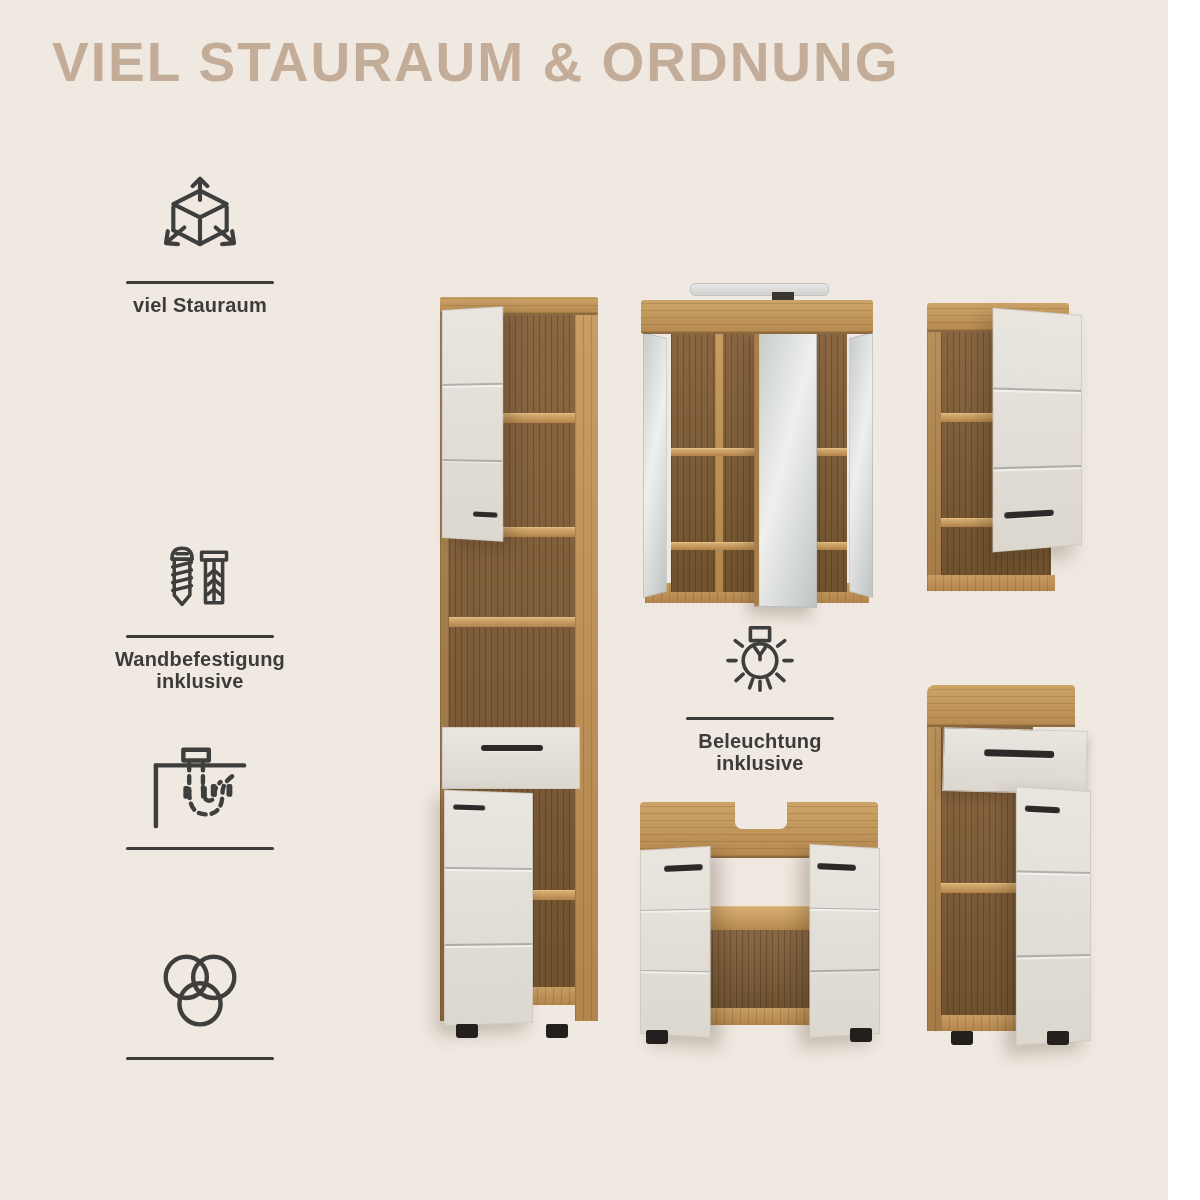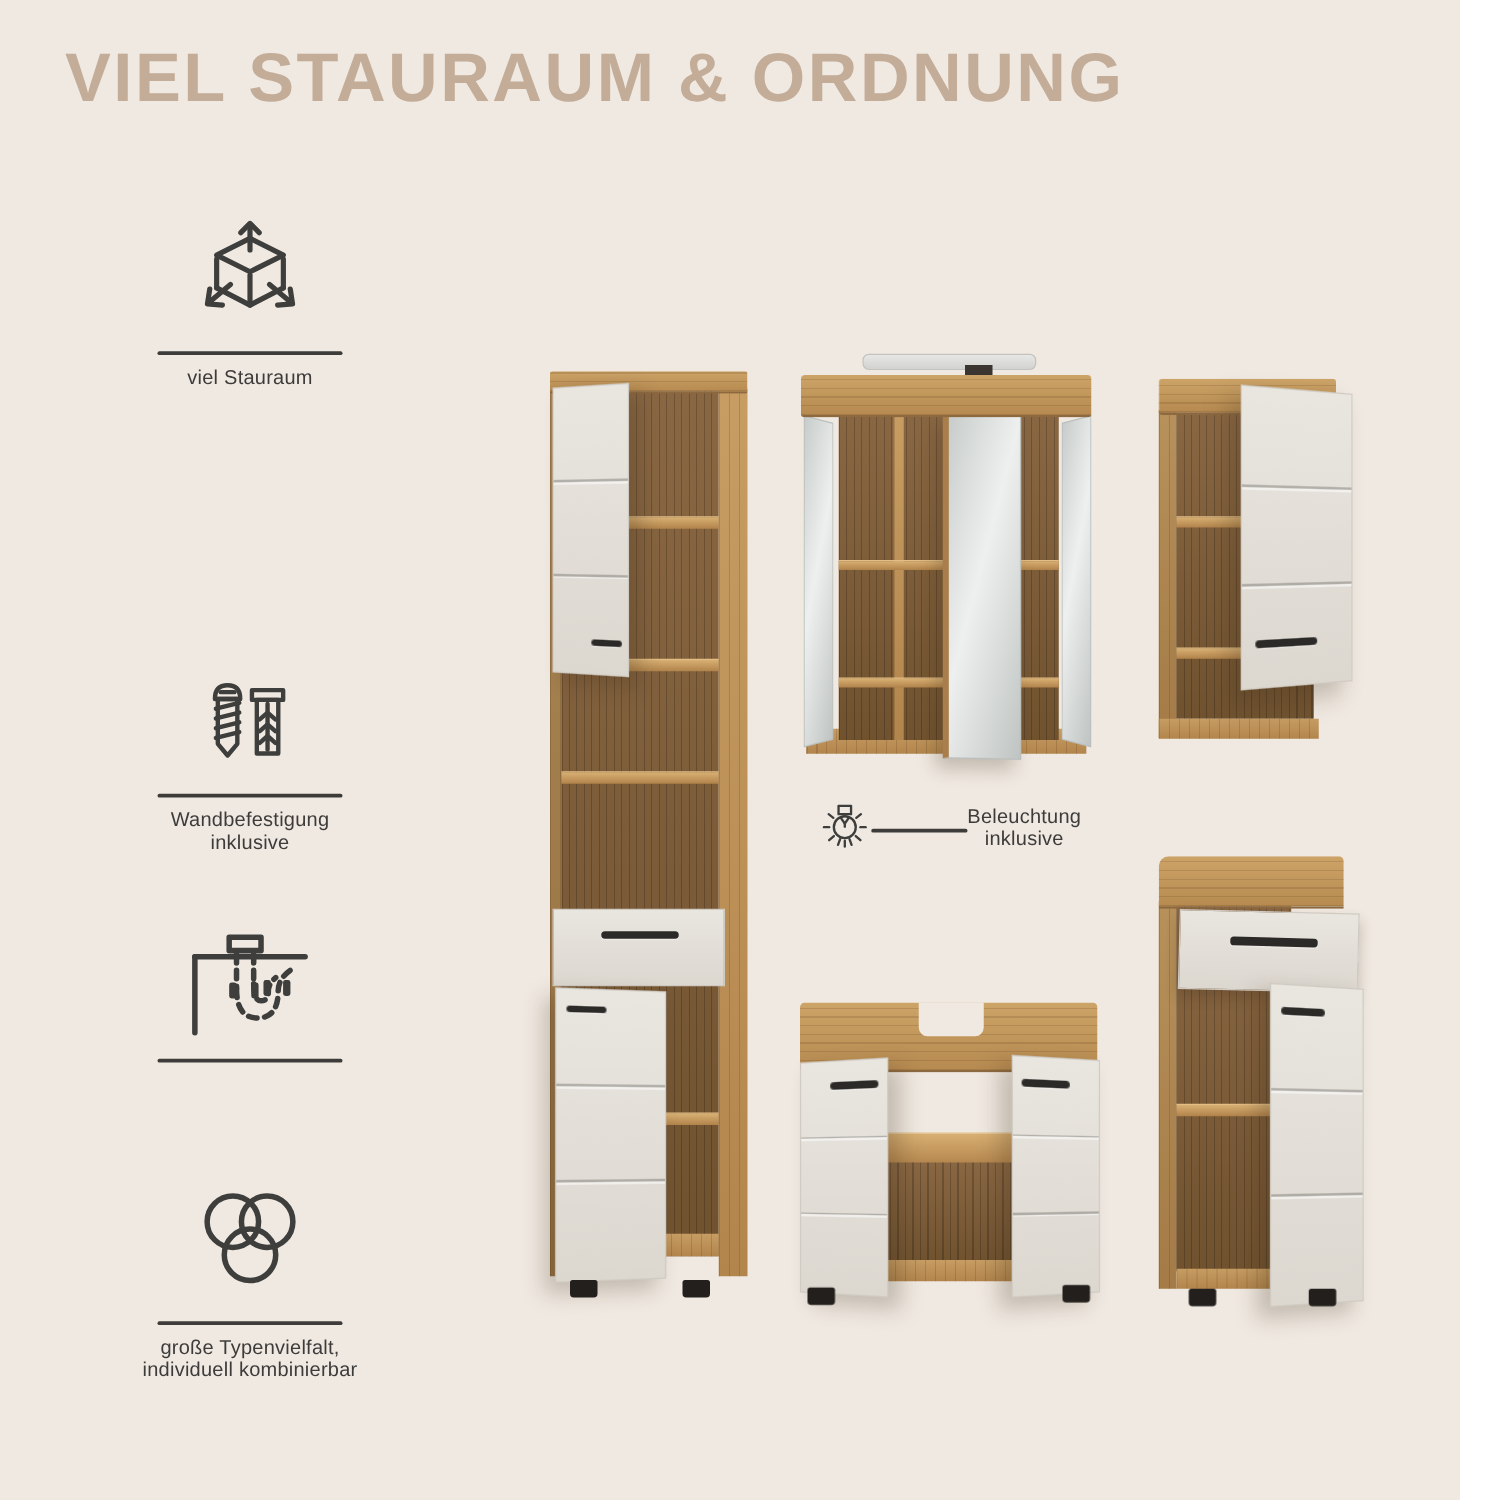--- a/index.html
+++ b/index.html
@@ -6,23 +6,23 @@
   body{width:1200px;height:1200px;overflow:hidden;font-family:"Liberation Sans",sans-serif;}
   .canvas{position:absolute;inset:0;width:1168px;height:1200px;background:#f0e9e1;}
   .p{position:absolute;}
 
   
   .title{position:absolute;left:52px;top:30px;margin:0;font-size:55px;font-weight:800;
          letter-spacing:2px;color:#c3ac98;white-space:nowrap;}
   .feature{position:absolute;left:50px;width:300px;display:flex;flex-direction:column;
            align-items:center;}
   .callout{position:absolute;left:655px;top:622px;width:210px;display:flex;
-           flex-direction:row;align-items:center;}
+           flex-direction:column;align-items:center;}
   .divider{width:148px;height:3px;background:#3d3c3b;border-radius:2px;margin:13px 0 10px;}
-  .flabel{font-size:16px;font-weight:400;color:#3d3c3b;text-align:center;line-height:1.12;
+  .flabel{font-size:20px;font-weight:700;color:#3d3c3b;text-align:center;line-height:1.12;
           letter-spacing:.2px;}
   .flabel span{display:block;white-space:nowrap;}
   .flabel span:empty{display:none;}
   .icon{stroke:#3e3e3d;fill:none;stroke-width:4.5;stroke-linecap:round;stroke-linejoin:round;}
 
   
   .wood{background-image:repeating-linear-gradient(90deg,rgba(101,69,31,.25) 0 1px,transparent 1px 8px),
         linear-gradient(180deg,#c79d63 0%,#b2854c 100%);}
   .wood-h{background-image:repeating-linear-gradient(0deg,rgba(101,69,31,.20) 0 1px,transparent 1px 7px),
         linear-gradient(180deg,#cda468 0%,#b68a50 100%);}
@@ -118,24 +118,20 @@
     <div class="divider"></div>
   </section>
 
   <section class="feature" style="top:946px">
     <svg class="icon" width="100" height="98" viewBox="0 0 100 100">
       <circle cx="36" cy="32" r="21"></circle>
         <circle cx="64" cy="32" r="21"></circle>
         <circle cx="50" cy="59" r="21"></circle>
     </svg>
     <div class="divider"></div>
-    <div class="flabel">
-      <span>große Typenvielfalt,</span>
-      <span>individuell kombinierbar</span>
-    </div>
   </section>
 
   <section class="callout">
     <svg class="icon" width="80" height="82" viewBox="0 0 100 100">
       <rect x="38" y="6" width="24" height="16"></rect>
       <circle cx="50" cy="47" r="21"></circle>
       <path d="M43 30 L50 40 L57 30"></path>
         <path d="M50 40 V46"></path>
       <path d="M20 47 H10"></path>
         <path d="M80 47 H90"></path>

